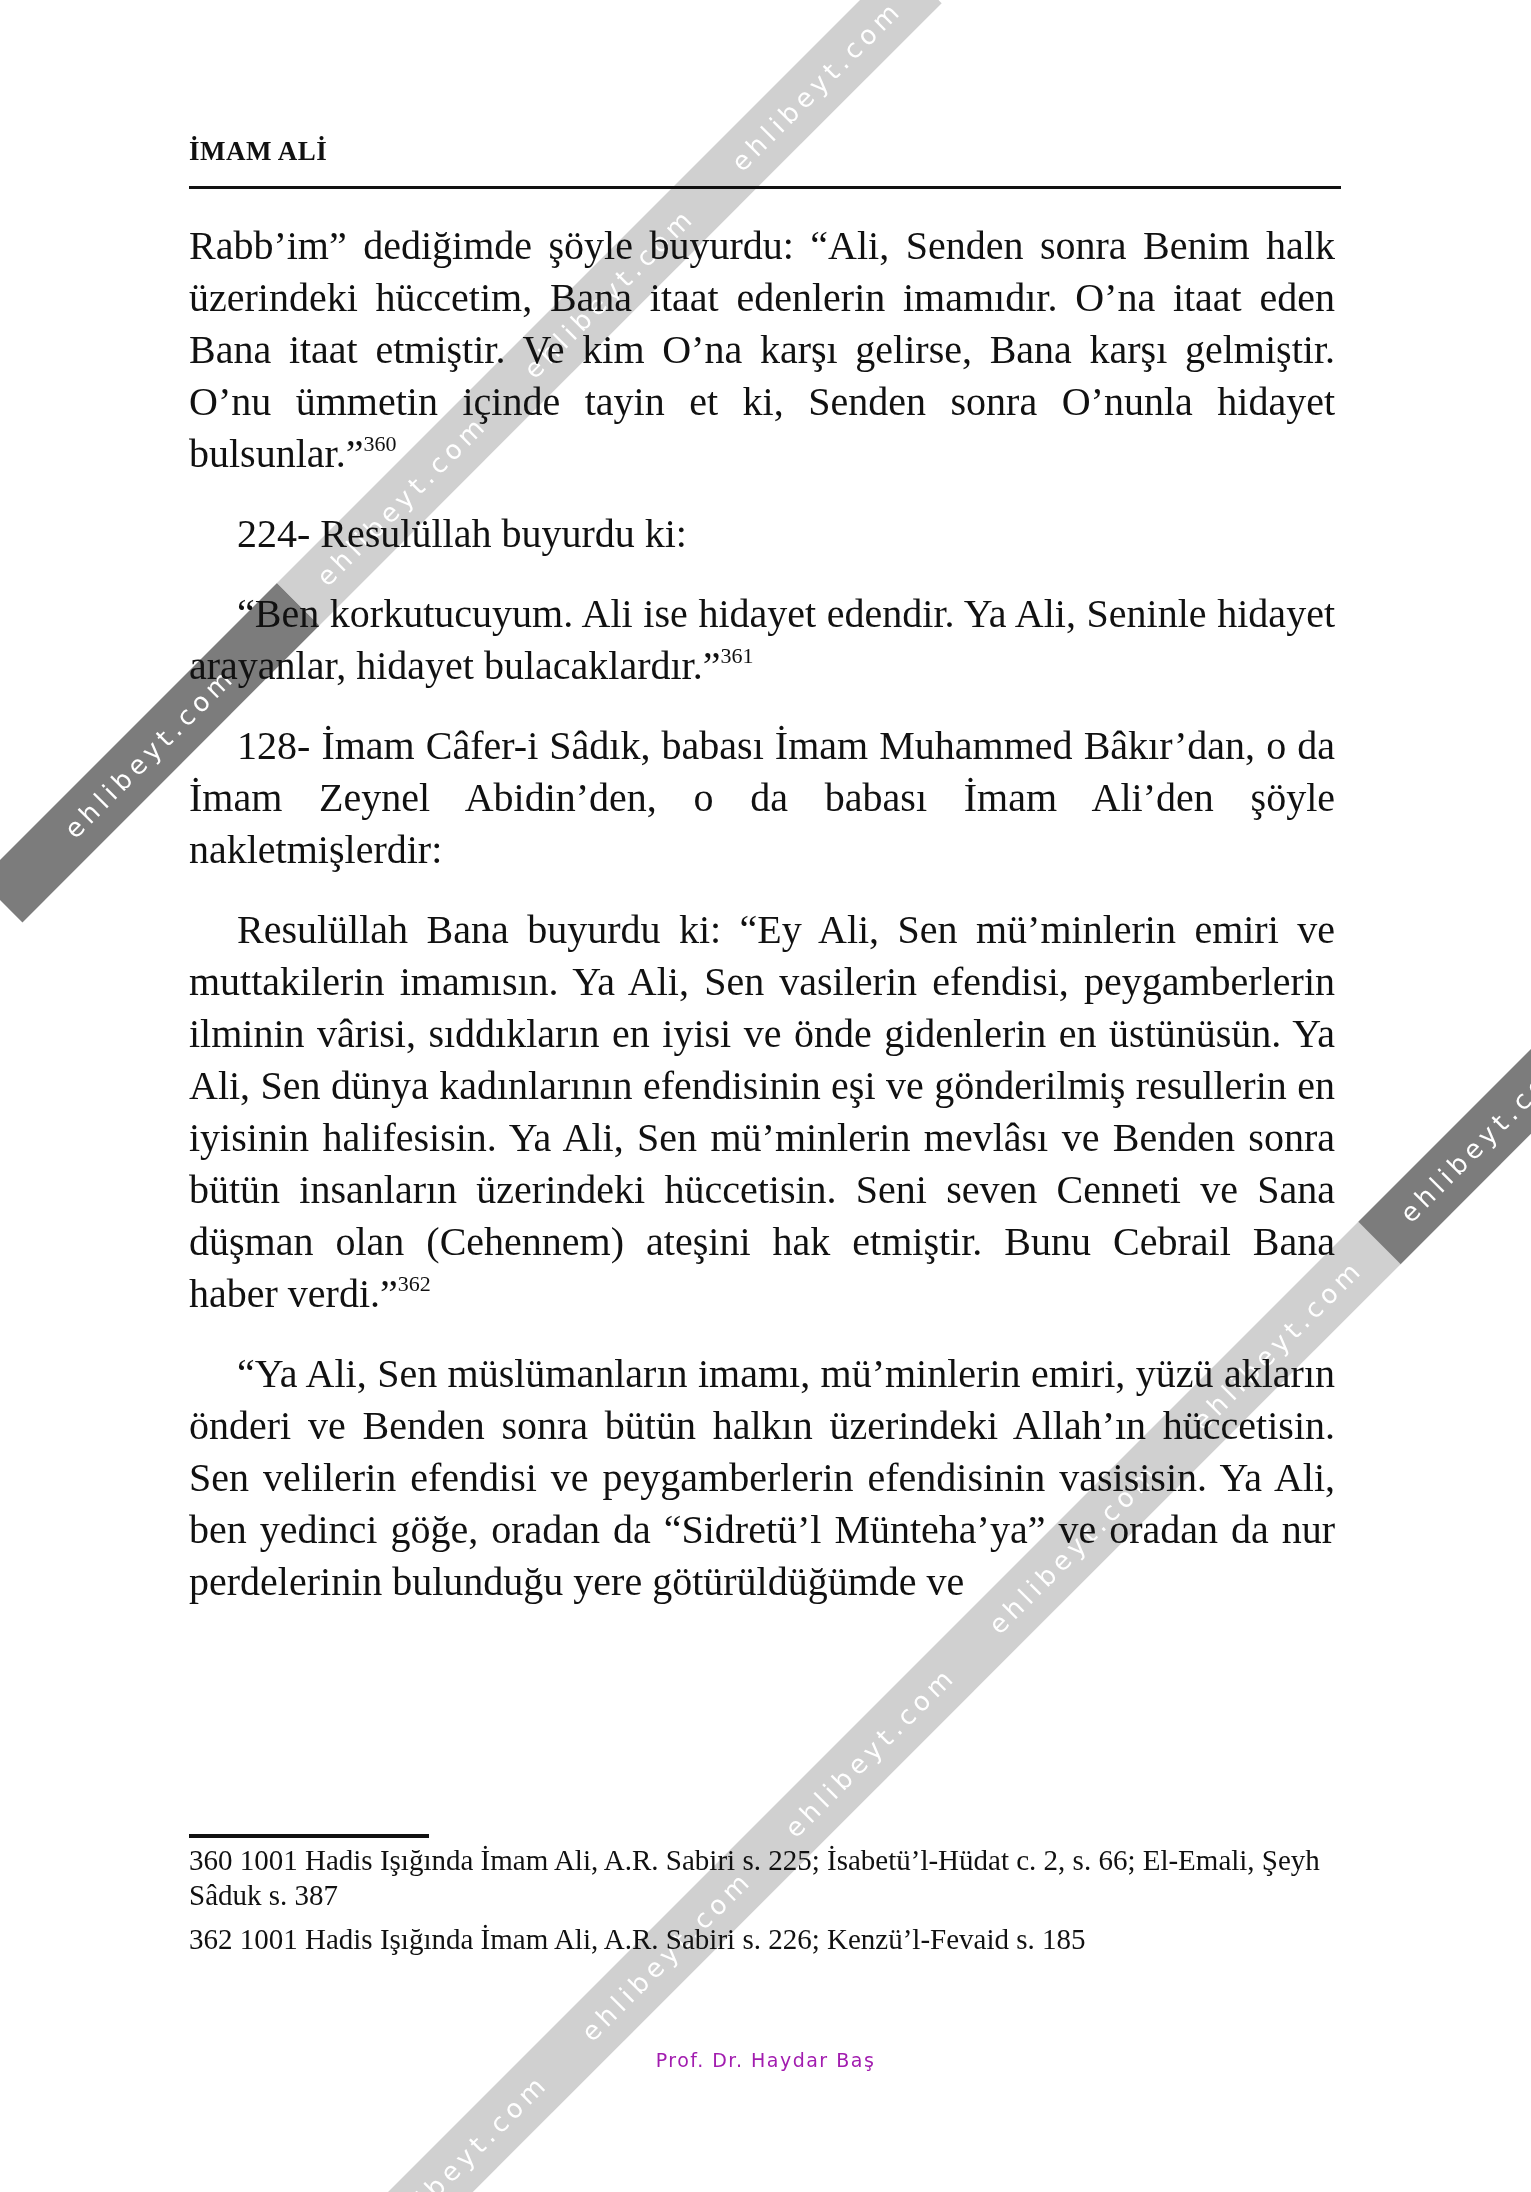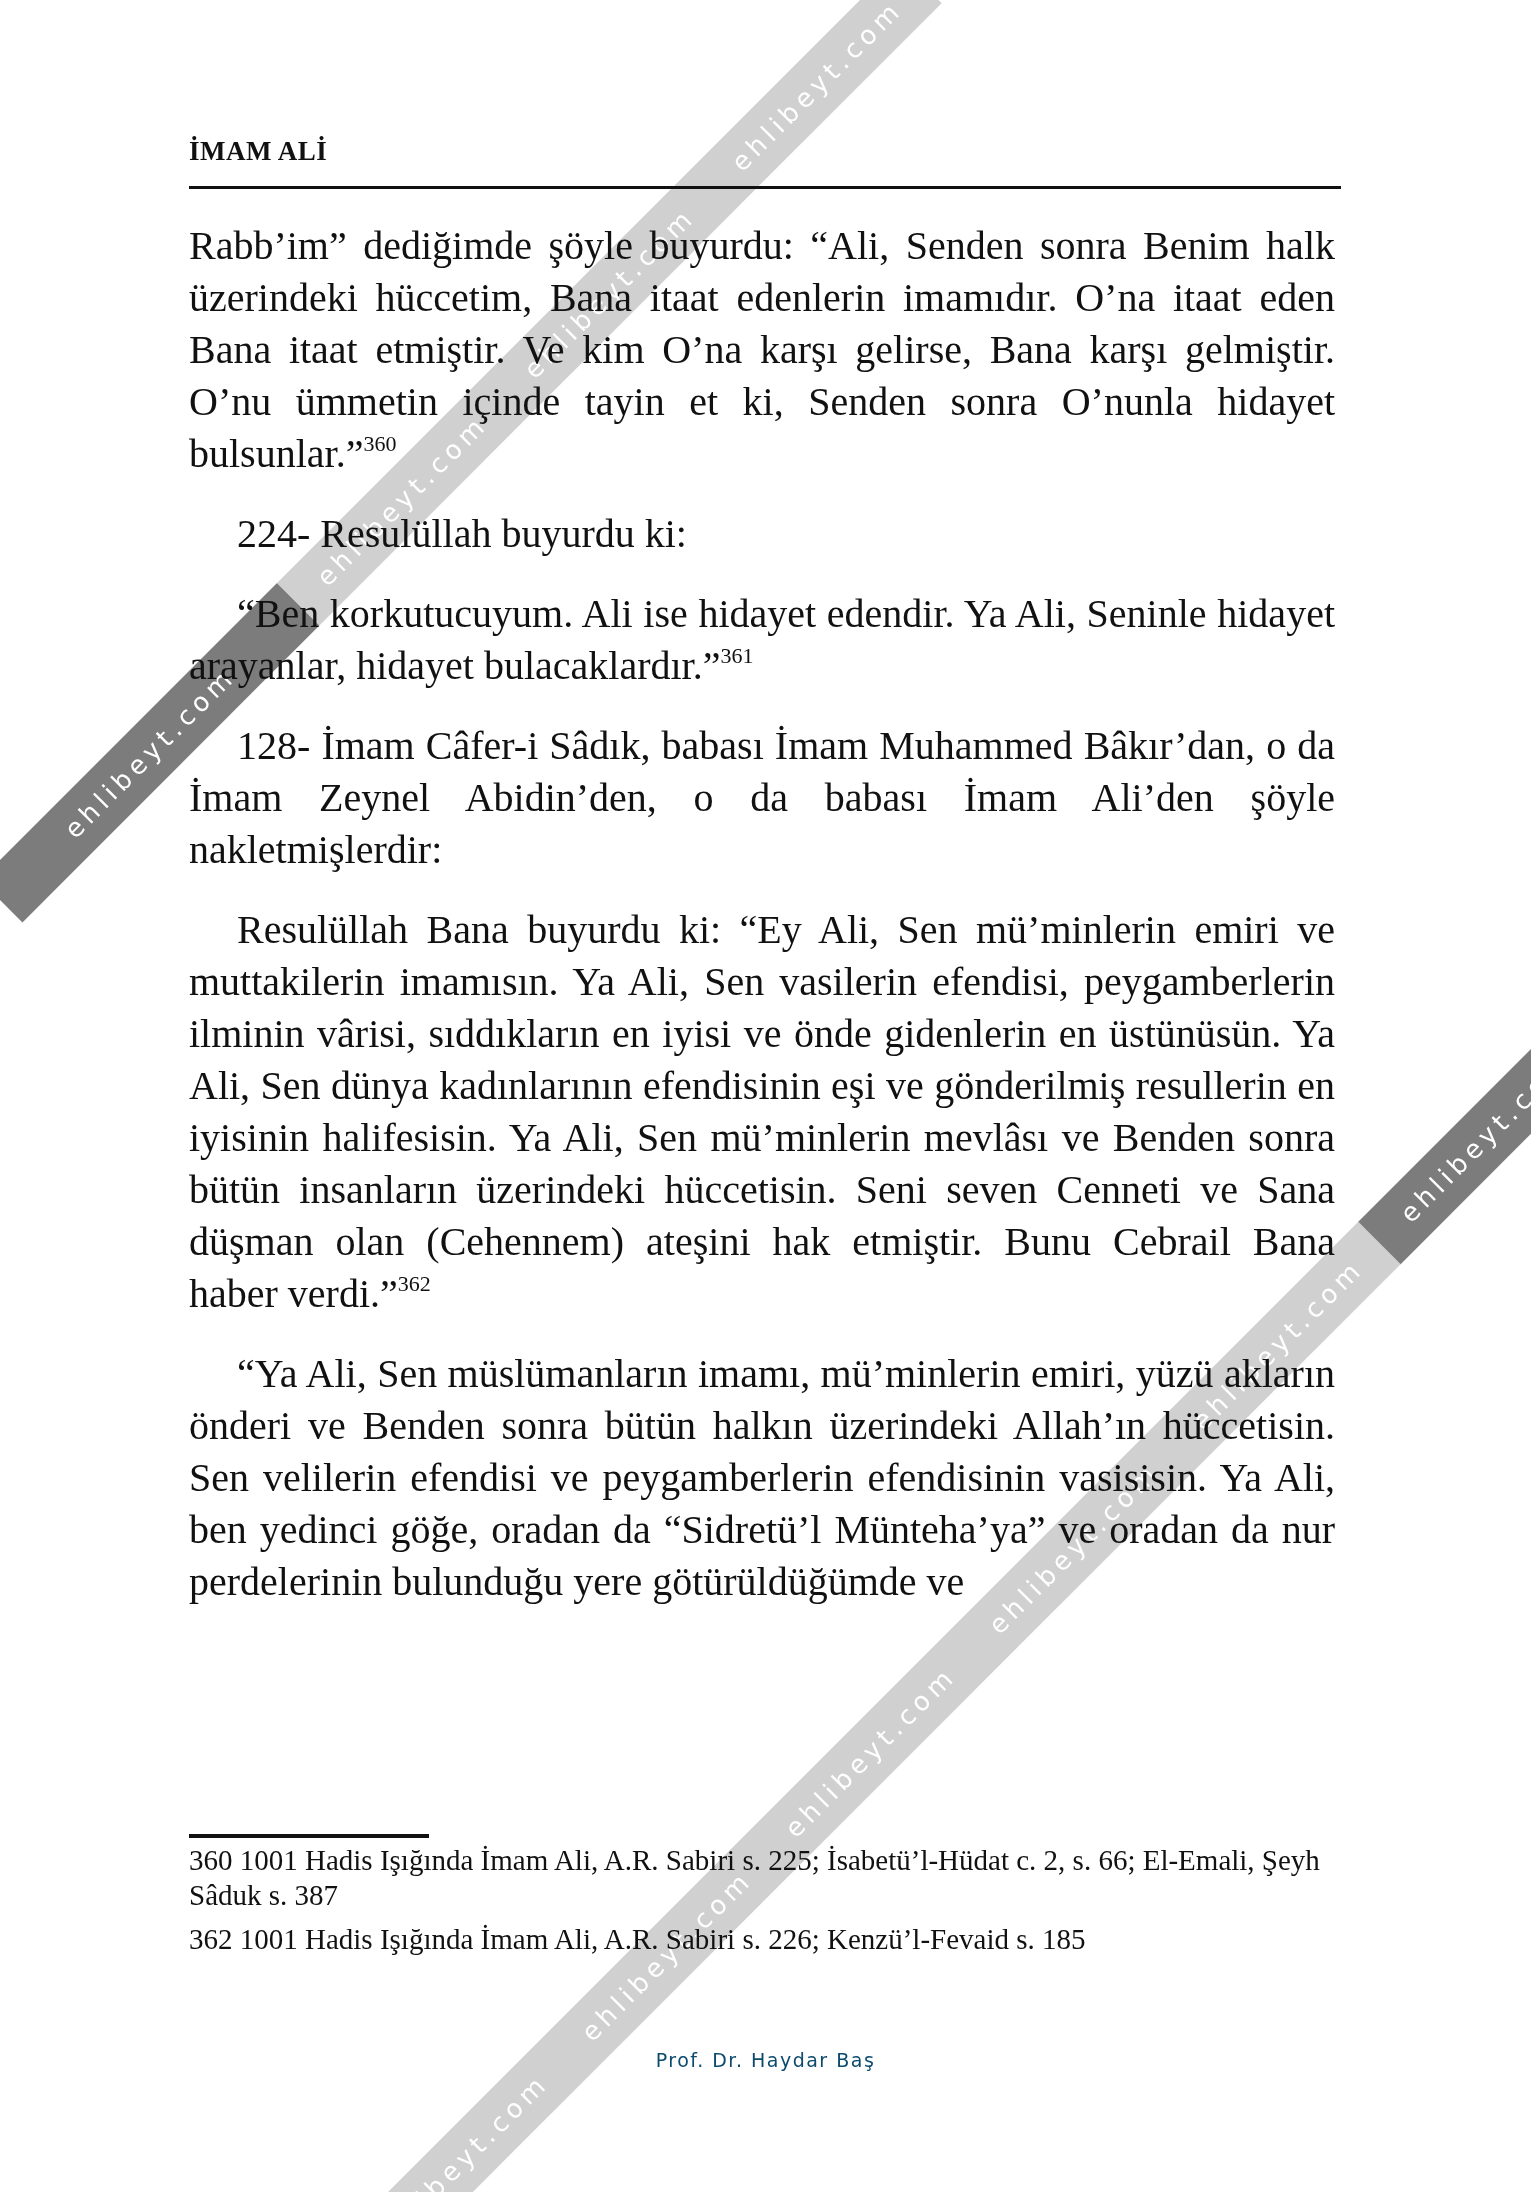--- a/index.html
+++ b/index.html
@@ -8,21 +8,21 @@
   .content { position: absolute; left: 189px; top: 0; width: 1152px; font-family: "Liberation Serif", serif; color: #111; }
   .running-head { position: absolute; top: 136px; left: 0; font-size: 27px; font-weight: bold; letter-spacing: 0.5px; }
   .head-rule { position: absolute; top: 186px; left: 0; width: 1152px; height: 3px; background: #111; }
   .body-text { position: absolute; top: 220px; left: 0; width: 1152px; font-size: 40px; line-height: 52px; text-align: justify; }
   .body-text p { margin: 0 6px 28px 0; }
   .body-text p.indent { text-indent: 48px; }
   sup { font-size: 22px; line-height: 0; vertical-align: 16px; }
   .fn-rule { position: absolute; top: 1834px; left: 0; width: 240px; height: 4px; background: #111; }
   .footnotes { position: absolute; top: 1843px; left: 0; width: 1152px; font-size: 29px; line-height: 35px; }
   .footnotes .fn { margin: 0 0 9px 0; }
-  .footer { position: absolute; top: 2049px; left: 0; width: 1531px; text-align: center; font-family: "DejaVu Sans", sans-serif; font-size: 19px; color: #0c4a6e; letter-spacing: 1.5px; }
+  .footer { position: absolute; top: 2049px; left: 0; width: 1531px; text-align: center; font-family: "DejaVu Sans", sans-serif; font-size: 19px; color: #a21caf; letter-spacing: 1.5px; }
   .wm { position: absolute; height: 60px; transform-origin: 0 0; pointer-events: none; display: flex; }
   .wm .seg { height: 60px; display: flex; align-items: center; justify-content: space-around; color: #ffffff; font-family: "DejaVu Sans", sans-serif; font-size: 26px; letter-spacing: 5px; white-space: nowrap; overflow: hidden; }
   .wm .dark { background: rgba(110,110,110,0.9); }
   .wm .light { background: rgba(190,190,190,0.72); }
 </style>
 </head>
 <body>
 
 <div class="page">
 

